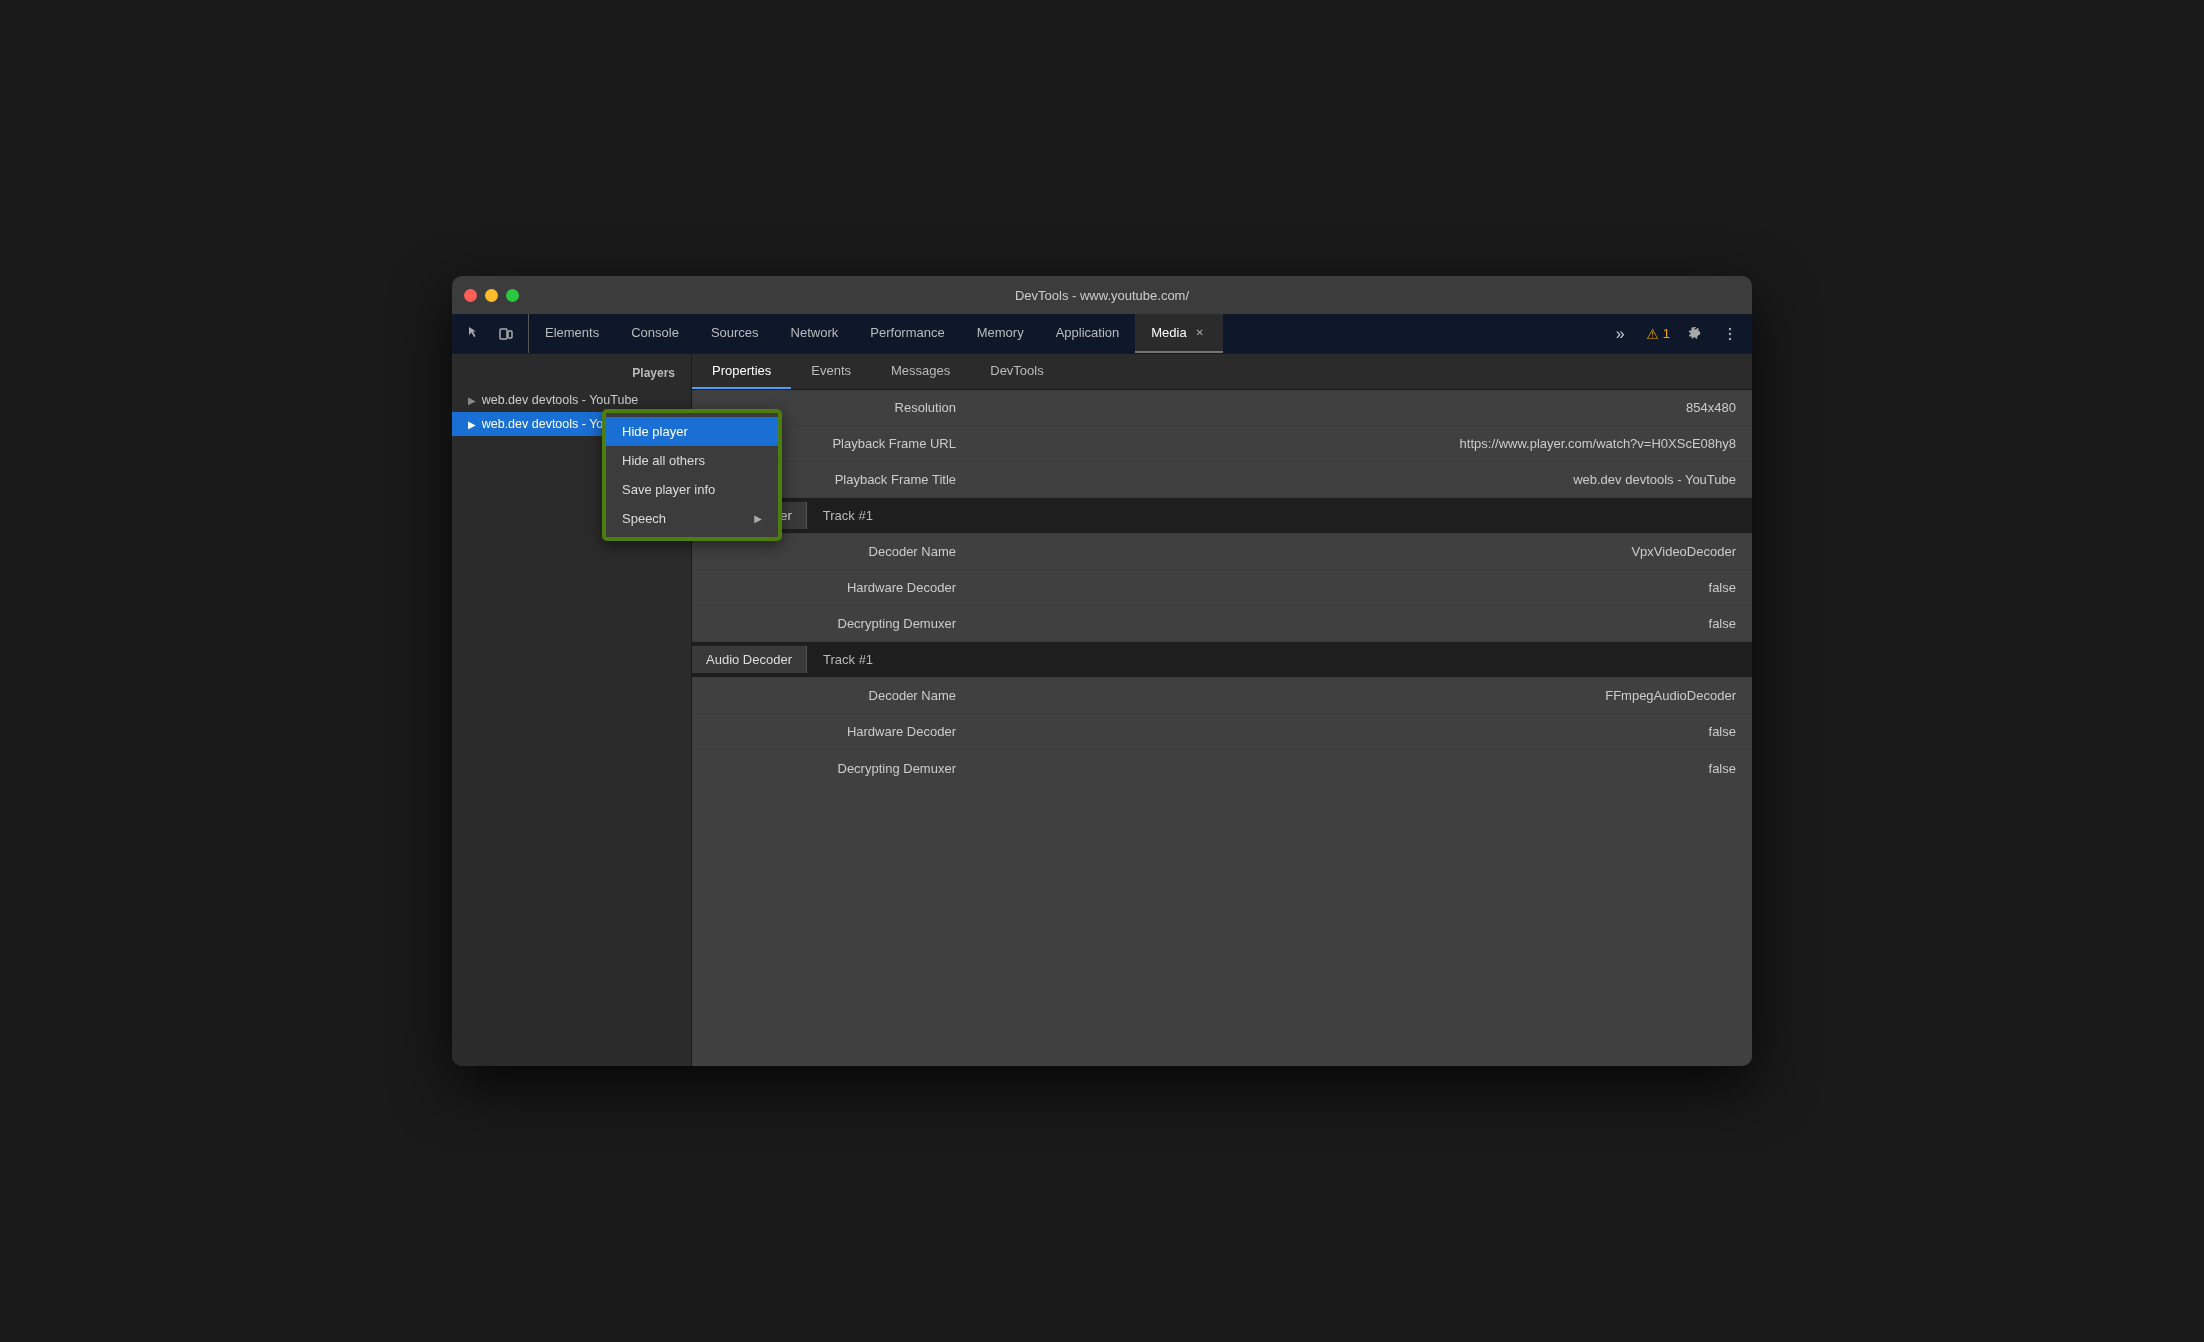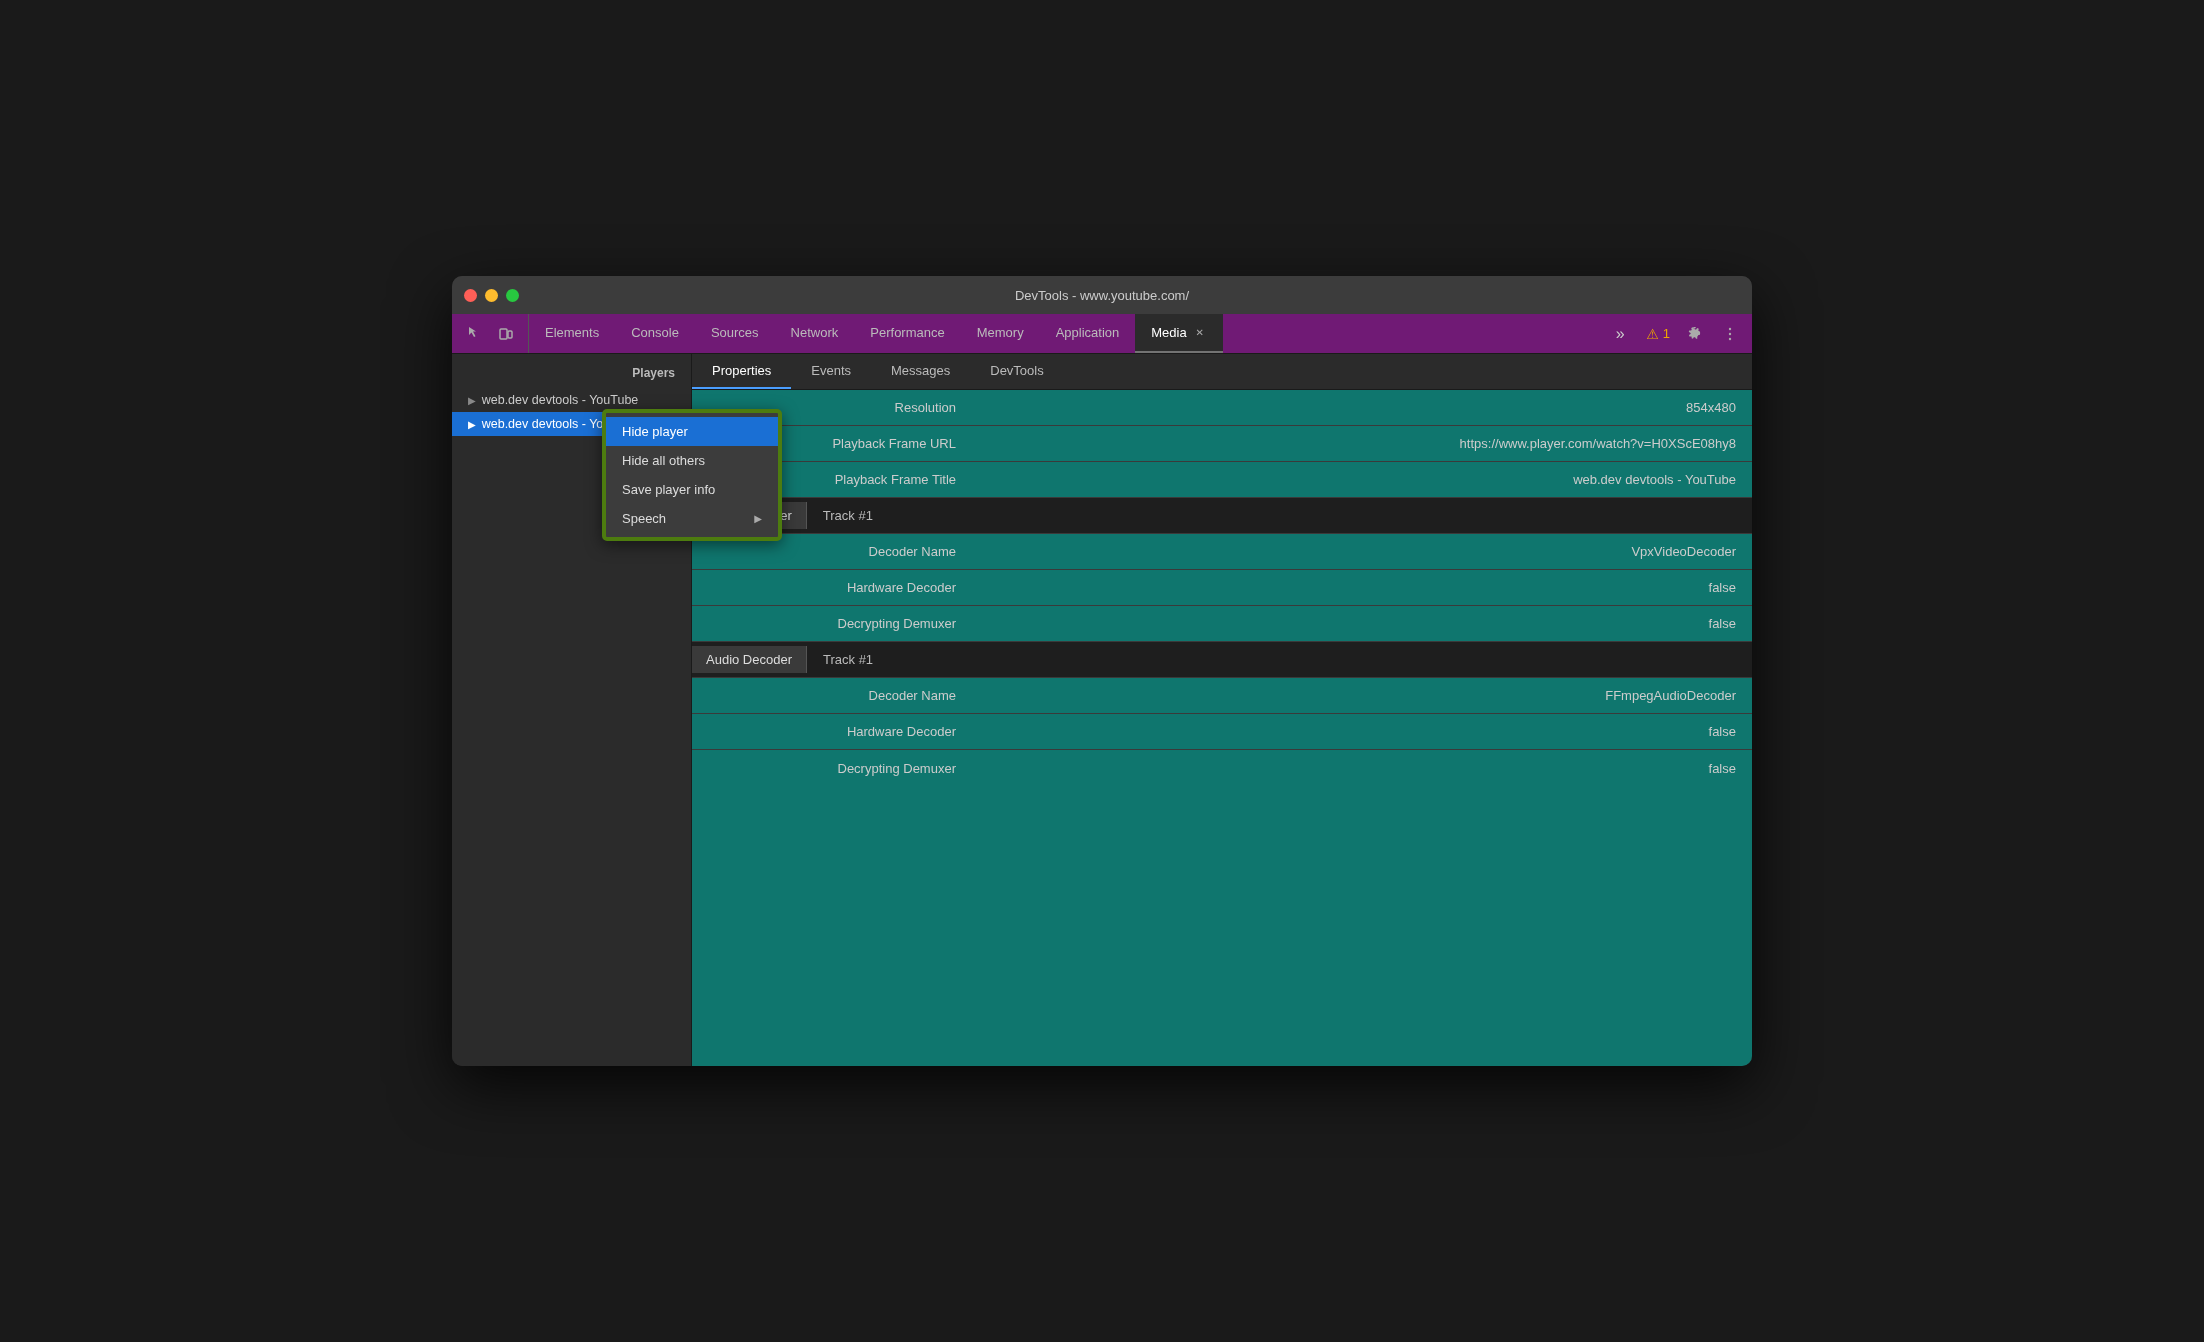--- a/index.html
+++ b/index.html
@@ -48,21 +48,21 @@
     .traffic-light.maximize { background: #28c840; }
     .titlebar-title {
       position: absolute;
       left: 50%;
       transform: translateX(-50%);
       color: #ccc;
       font-size: 13px;
     }
     
     .toolbar {
-      background: #701a75;
+      background: #0f172a;
       border-bottom: 1px solid #1a1a1a;
       display: flex;
       align-items: stretch;
       height: 40px;
       flex-shrink: 0;
     }
     .toolbar-left {
       display: flex;
       align-items: center;
       padding: 0 8px;
@@ -197,21 +197,21 @@
     }
     .context-menu-item .submenu-arrow {
       font-size: 10px;
       color: #aaa;
     }
     
     .content {
       flex: 1;
       display: flex;
       flex-direction: column;
-      background: #0f766e;
+      background: #404040;
       overflow: hidden;
     }
     
     .sub-tabs {
       display: flex;
       background: #2b2b2b;
       border-bottom: 1px solid #1a1a1a;
       height: 36px;
       flex-shrink: 0;
     }

